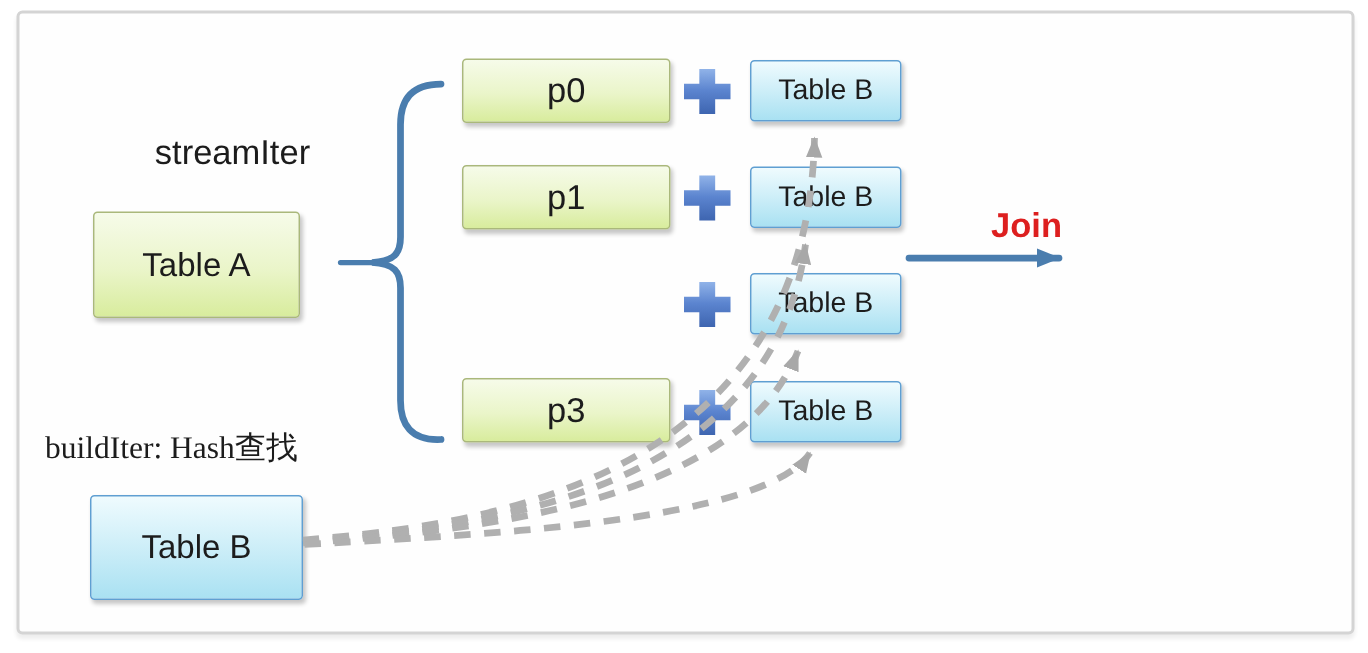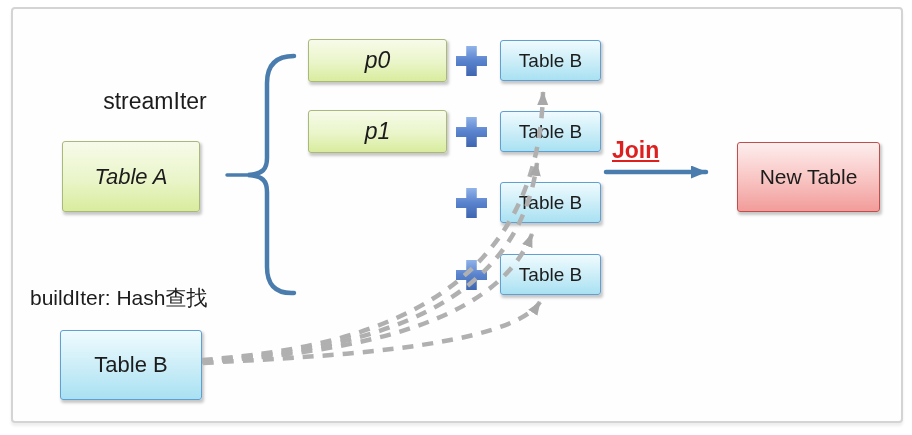--- a/index.html
+++ b/index.html
@@ -13,72 +13,71 @@
     box-shadow:0 3px 3px rgba(0,0,0,0.07);
   }
   .box{
     position:absolute;display:flex;align-items:center;justify-content:center;
     border-radius:3px;box-shadow:1.5px 2.5px 3px rgba(0,0,0,0.22);
     white-space:nowrap;
   }
   .green{
     background:linear-gradient(180deg,#f6fbe9 0%,#eaf5c9 55%,#d8ec9d 100%);
     border:1px solid #aab87b;
-    font-style:italic;
   }
   .blue{
     background:linear-gradient(180deg,#effbfe 0%,#cdeef8 50%,#a9e1f2 100%);
     border:1px solid #5f9fd2;
     text-align:center;
   }
   .red{
     background:linear-gradient(180deg,#fdeeee 0%,#f8c3c1 55%,#f19c9a 100%);
     border:1px solid #bf4f4d;
   }
   .lbl{position:absolute;}
   .table-a{left:62px;top:141px;width:136px;height:69px;font-size:22px;}
   .stream-lbl{left:60px;top:88px;width:190px;text-align:center;font-size:23px;}
-  .build-lbl{left:30px;top:284px;width:260px;font-size:21px;}
+  .build-lbl{left:30px;top:284px;width:260px;font-size:21px;font-family:Liberation Serif, serif;}
   .table-b-build{left:60px;top:330px;width:140px;height:68px;font-size:22px;}
   .pbox{left:308px;width:137px;height:41px;font-size:23px;}
   .tbbox{left:500px;width:99px;height:39px;font-size:19px;}
   .plus{
     position:absolute;left:455px;width:33px;height:32px;
     background:linear-gradient(180deg,#94b6ea 0%,#5b84cf 48%,#3c63ae 100%);
     clip-path:polygon(34% 3%,66% 3%,66% 34%,97% 34%,97% 66%,66% 66%,66% 97%,34% 97%,34% 66%,3% 66%,3% 34%,34% 34%);
     filter:drop-shadow(1px 1.5px 1px rgba(0,0,0,0.35));
   }
-  .join-lbl{left:612px;top:137px;width:96px;text-align:left;font-size:23px;font-weight:700;color:#dd1f1f;text-decoration:underline;}
+  .join-lbl{left:612px;top:137px;width:96px;text-align:right;font-size:23px;font-weight:700;color:#dd1f1f;}
   .new-table{left:737px;top:142px;width:141px;height:68px;font-size:21px;}
   svg.overlay{position:absolute;left:0;top:0;width:912px;height:435px;pointer-events:none;}
 </style>
 </head>
 <body>
 
 <div class="stage">
   <div class="frame"></div>
 
   <div class="lbl stream-lbl">streamIter</div>
   <div class="box green table-a">Table A</div>
 
   <div class="box green pbox" style="top:39px">p0</div>
   <div class="box green pbox" style="top:110px">p1</div>
+  <div class="box green pbox" style="top:252px">p3</div>
 
   <div class="plus" style="top:45px"></div>
   <div class="plus" style="top:116px"></div>
   <div class="plus" style="top:187px"></div>
   <div class="plus" style="top:259px"></div>
 
   <div class="box blue tbbox" style="top:40px">Table B</div>
   <div class="box blue tbbox" style="top:111px">Table B</div>
   <div class="box blue tbbox" style="top:182px">Table B</div>
   <div class="box blue tbbox" style="top:254px">Table B</div>
 
   <div class="lbl join-lbl">Join</div>
-  <div class="box red new-table">New Table</div>
 
   <div class="lbl build-lbl">buildIter: Hash查找</div>
   <div class="box blue table-b-build">Table B</div>
 
   <svg class="overlay" viewBox="0 0 912 435">
     <defs>
       <marker id="mGray" markerUnits="userSpaceOnUse" markerWidth="15" markerHeight="12" refX="13" refY="5.5" orient="auto">
         <path d="M0,0 L14,5.5 L0,11 z" fill="#a8a8a8"></path>
       </marker>
       <marker id="mBlue" markerUnits="userSpaceOnUse" markerWidth="18" markerHeight="15" refX="15" refY="6.5" orient="auto">

